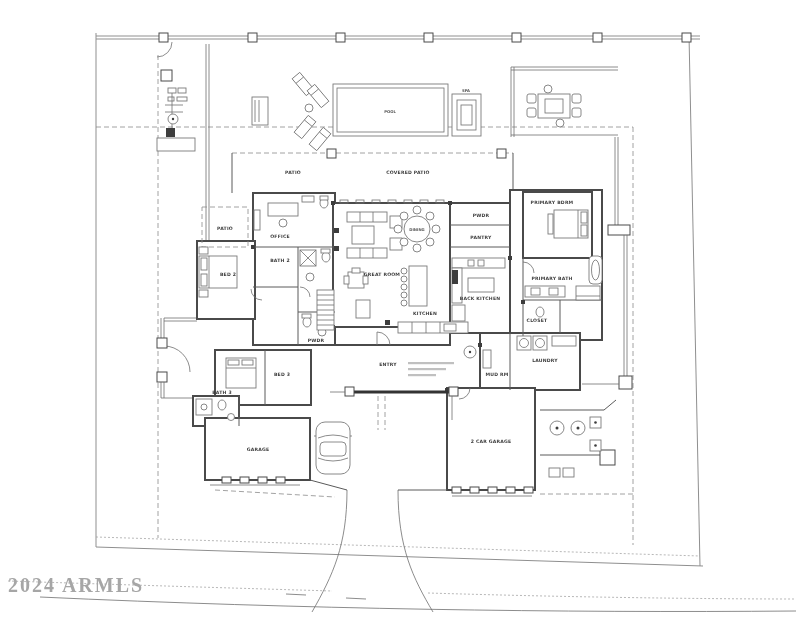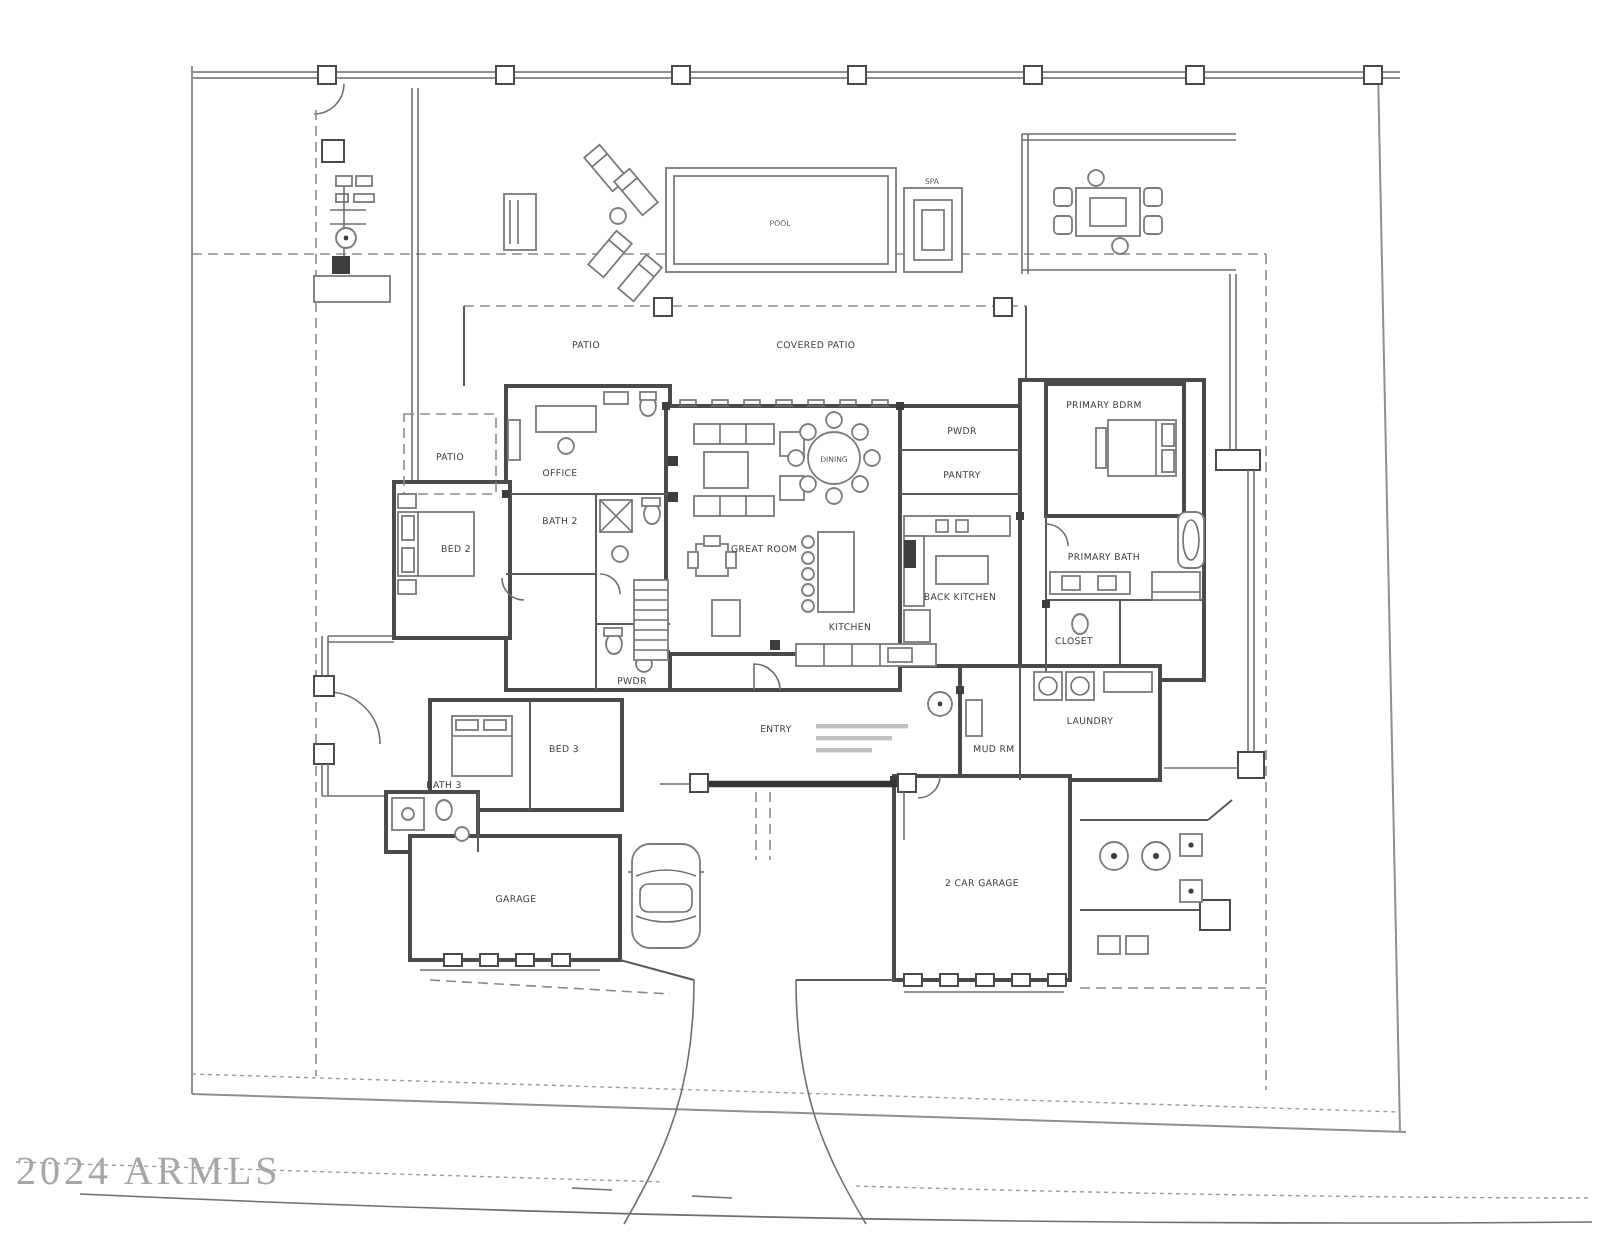--- a/index.html
+++ b/index.html
@@ -1,17 +1,17 @@
 <!DOCTYPE html>
 <html><head>
 <meta charset="utf-8">
 <style>
   html,body{margin:0;padding:0;background:#ffffff;}
   .canvas{position:relative;width:800px;height:618px;background:#ffffff;overflow:hidden;
-          font-family:"DejaVu Sans",sans-serif;}
+          font-family:"DejaVu Sans",sans-serif;font-weight:bold;}
   svg{position:absolute;left:0;top:0;}
   svg text{font-family:"DejaVu Sans",sans-serif;fill:#3c3c3c;}
   .room-label{font-size:4.6px;letter-spacing:.2px;text-anchor:middle;}
   .tiny-label{font-size:3.8px;text-anchor:middle;fill:#555;}
   .watermark{font-family:"Liberation Serif",serif;font-size:20px;fill:#a6a6a6;letter-spacing:2px;}
   .wall{stroke:#4a4a4a;stroke-width:2;fill:#ffffff;}
   .wallh{stroke:#333333;stroke-width:3.2;fill:none;}
   .part{stroke:#5a5a5a;stroke-width:1;fill:none;}
   .thin{stroke:#6f6f6f;stroke-width:.8;fill:none;}
   .furn{stroke:#7a7a7a;stroke-width:.9;fill:#ffffff;}

